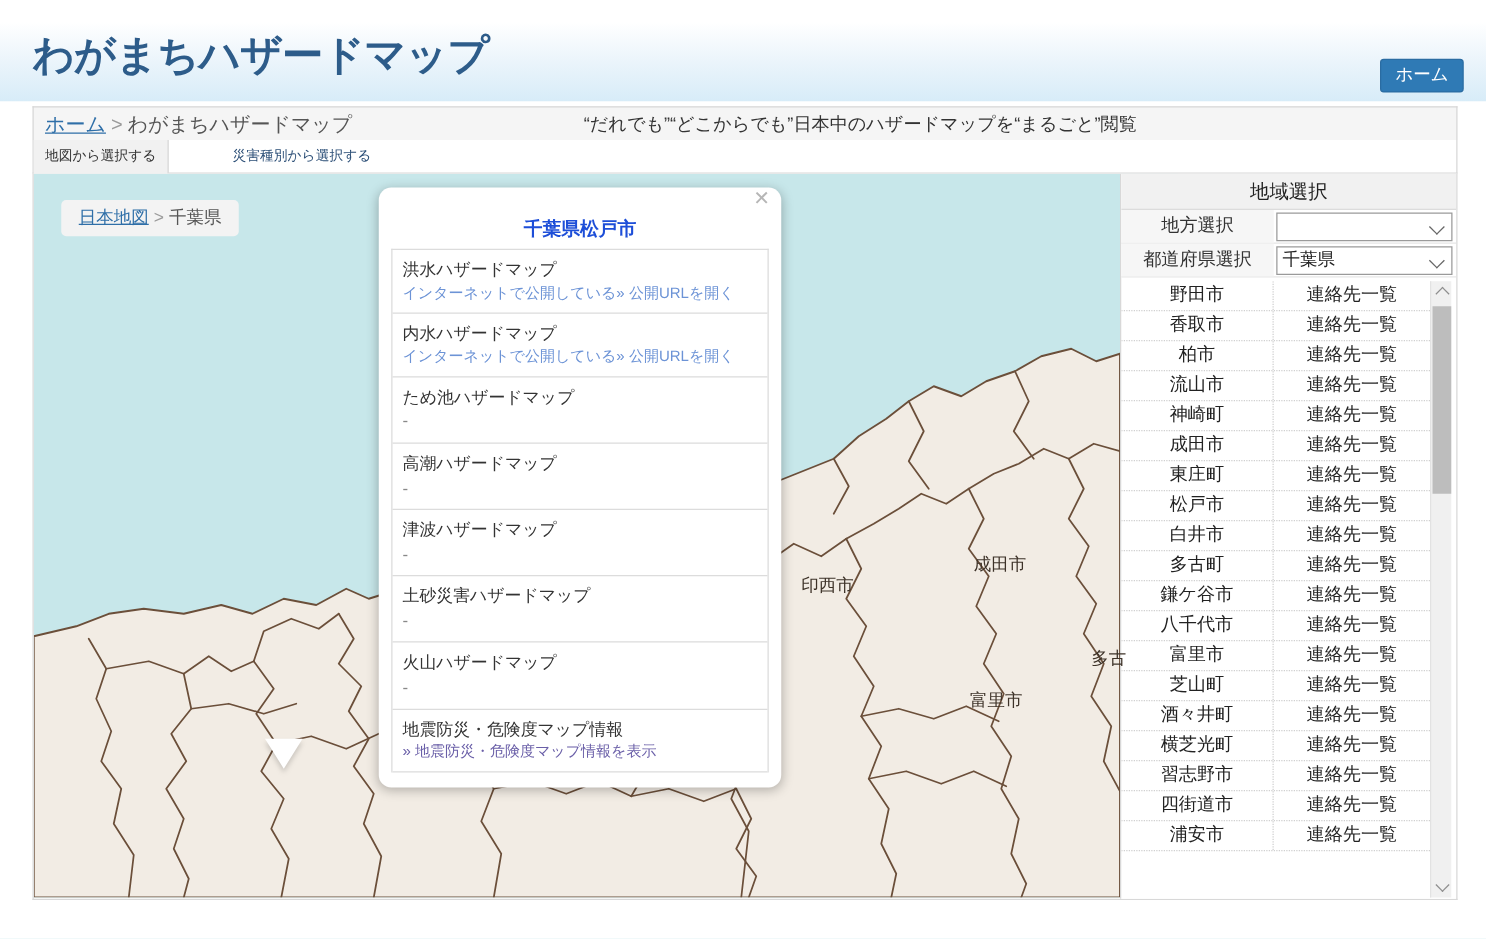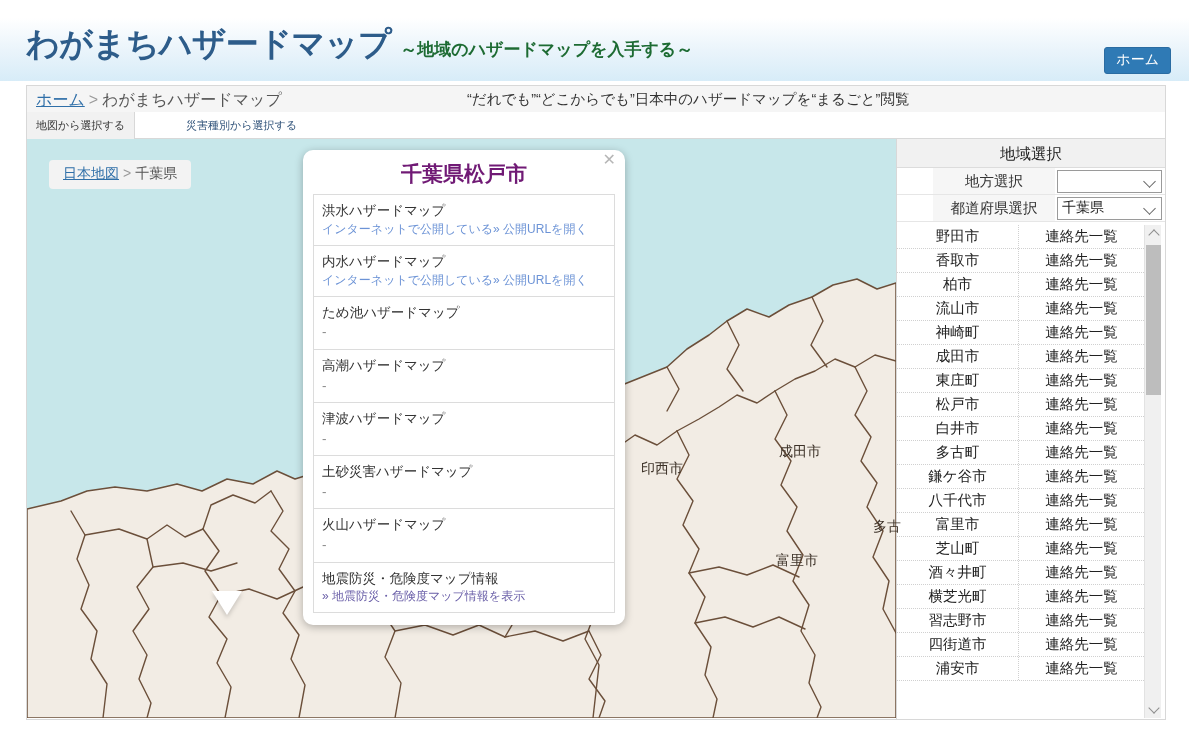--- a/index.html
+++ b/index.html
@@ -215,24 +215,24 @@
     right: 9px;
     top: 2px;
     font-size: 16px;
     color: #b6b6b6;
     cursor: pointer;
     line-height: 1;
     z-index: 22;
   }
   .popup-title {
     text-align: center;
-    font-size: 21px;
+    font-size: 15px;
     font-weight: bold;
-    color: #701a75;
-    margin: 0 0 6px 0;
+    color: #1d4ed8;
+    margin: 14px 0 6px 0;
   }
   .popup-list {
     border: 1px solid #dcdcdc;
     border-bottom: none;
     box-sizing: border-box;
   }
   .popup-item {
     border-bottom: 1px solid #dcdcdc;
     padding: 6px 8px 7px 8px;
     box-sizing: border-box;
@@ -287,21 +287,20 @@
   }
   .selector-label {
     width: 122px;
     text-align: center;
     font-size: 14.5px;
     color: #333;
     background: #f6f6f6;
     height: 100%;
     line-height: 26px;
     box-sizing: border-box;
-    margin-left: 36px;
   }
   .selector-select {
     flex: 1;
     margin: 1px 3px 1px 2px;
     height: 23px;
     border: 1px solid #9a9a9a;
     background: #ffffff;
     font-size: 14px;
     font-family: "Liberation Sans", sans-serif;
     color: #222;
@@ -405,21 +404,20 @@
     background: #bdbdbd;
     cursor: pointer;
   }
 </style>
 </head>
 <body>
 
 <div class="banner">
   <div class="banner-inner">
     <span class="site-title">わがまちハザードマップ</span>
-    <span class="site-subtitle">～地域のハザードマップを入手する～</span>
   </div>
   <button class="home-button">ホーム</button>
 </div>
 
 <div class="crumb-bar">
   <div class="crumb-left">
     <span class="crumb-link">ホーム</span><span class="crumb-sep">&gt;</span><span class="crumb-cur">わがまちハザードマップ</span>
   </div>
   <div class="tagline">“だれでも”“どこからでも”日本中のハザードマップを“まるごと”閲覧</div>
 </div>

